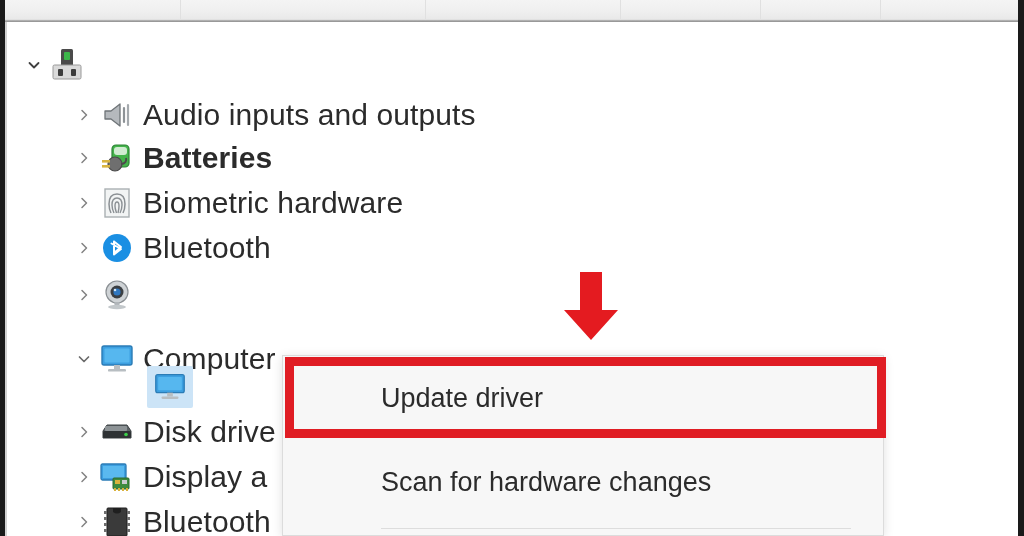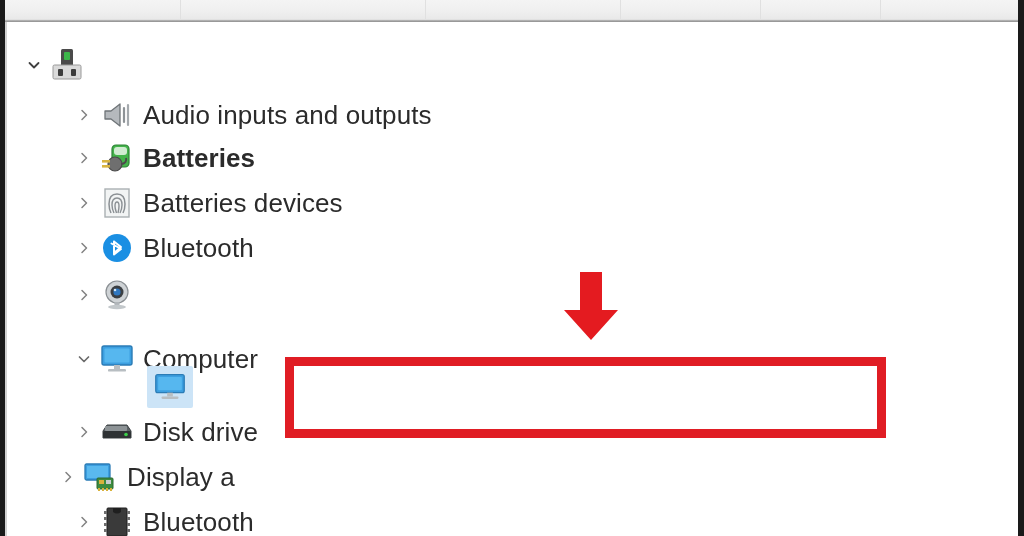--- a/index.html
+++ b/index.html
@@ -85,38 +85,38 @@
   .tree-icon {
     width: 44px;
     height: 46px;
     display: flex;
     align-items: center;
     justify-content: center;
     flex: 0 0 auto;
   }
   .tree-icon svg { display: block; }
   .tree-label {
-    font-size: 26px;
+    font-size: 30px;
     color: #2b2b2b;
     letter-spacing: 0.1px;
     white-space: nowrap;
     padding-left: 4px;
     font-family: "Liberation Sans", sans-serif;
   }
 
   .row-root   { top: 20px;  left: 16px; }
   .row-audio  { top: 70px;  left: 66px; }
   .row-batt   { top: 113px; left: 66px; font-weight: bold; }
   .row-bio    { top: 158px; left: 66px; }
   .row-blue   { top: 203px; left: 66px; text-align: right; }
   .row-cam    { top: 250px; left: 66px; }
   .row-comp   { top: 314px; left: 66px; }
   .row-child  { top: 342px; left: 140px; }
   .row-disk   { top: 387px; left: 66px; align-items: center; }
-  .row-disp   { top: 432px; left: 50px; }
+  .row-disp   { top: 432px; left: 66px; }
   .row-firm   { top: 477px; left: 66px; }
 
   .row-child .sel-box {
     background: #cce4f7;
     border-radius: 2px;
     padding: 1px;
     display: flex;
     align-items: center;
     justify-content: center;
     width: 44px;
@@ -258,21 +258,21 @@
         <svg width="36" height="36" viewBox="0 0 36 36">
           <rect x="6" y="4" width="24" height="28" fill="#f2f4f4" stroke="#aab0b3" stroke-width="1.4"></rect>
           <path d="M18 9 C12 9 10 14 10 19 C10 23 11 26 12 28" fill="none" stroke="#8b9094" stroke-width="1.5"></path>
           <path d="M18 9 C24 9 26 14 26 19 C26 23 25 26 24 28" fill="none" stroke="#8b9094" stroke-width="1.5"></path>
           <path d="M18 13 C14 13 13 16 13 20 C13 24 14 26 15 28" fill="none" stroke="#8b9094" stroke-width="1.4"></path>
           <path d="M18 13 C22 13 23 16 23 20 C23 24 22 26 21 28" fill="none" stroke="#8b9094" stroke-width="1.4"></path>
           <path d="M18 17 C16 17 16 19 16 21 C16 24 17 26 17.5 28" fill="none" stroke="#8b9094" stroke-width="1.4"></path>
           <path d="M18 17 C20 17 20 19 20 21 C20 24 19.5 26 19 28" fill="none" stroke="#8b9094" stroke-width="1.4"></path>
         </svg>
       </div>
-      <div class="tree-label">Batteries devices</div>
+      <div class="tree-label">Biometric hardware</div>
     </div>
 
     <div class="tree-row row-blue">
       <div class="chev">
         <svg width="14" height="14" viewBox="0 0 14 14">
           <path d="M5 2.5 L9.5 7 L5 11.5" fill="none" stroke="#828282" stroke-width="1.5" stroke-linecap="round" stroke-linejoin="round"></path>
         </svg>
       </div>
       <div class="tree-icon">
         <svg width="36" height="36" viewBox="0 0 36 36">
@@ -389,20 +389,29 @@
           <rect x="28" y="13" width="3" height="3" fill="#6e6e6e"></rect>
           <rect x="28" y="19" width="3" height="3" fill="#6e6e6e"></rect>
           <rect x="28" y="25" width="3" height="3" fill="#6e6e6e"></rect>
         </svg>
       </div>
       <div class="tree-label">Bluetooth</div>
     </div>
 
   </div>
 
+  <div class="ctx-menu">
+    <div class="ctx-item ctx-update">
+      <span class="ctx-text">Update driver</span>
+    </div>
+    <div class="ctx-item ctx-scan">
+      <span class="ctx-text">Scan for hardware changes</span>
+    </div>
+    <div class="ctx-sep"></div>
+  </div>
 
   <div class="hl-box"></div>
 
   <div class="arrow">
     <svg width="62" height="72" viewBox="0 0 62 72">
       <path d="M20 2 L42 2 L42 40 L58 40 L31 70 L4 40 L20 40 Z" fill="#e41b20"></path>
     </svg>
   </div>
 
 </div>

